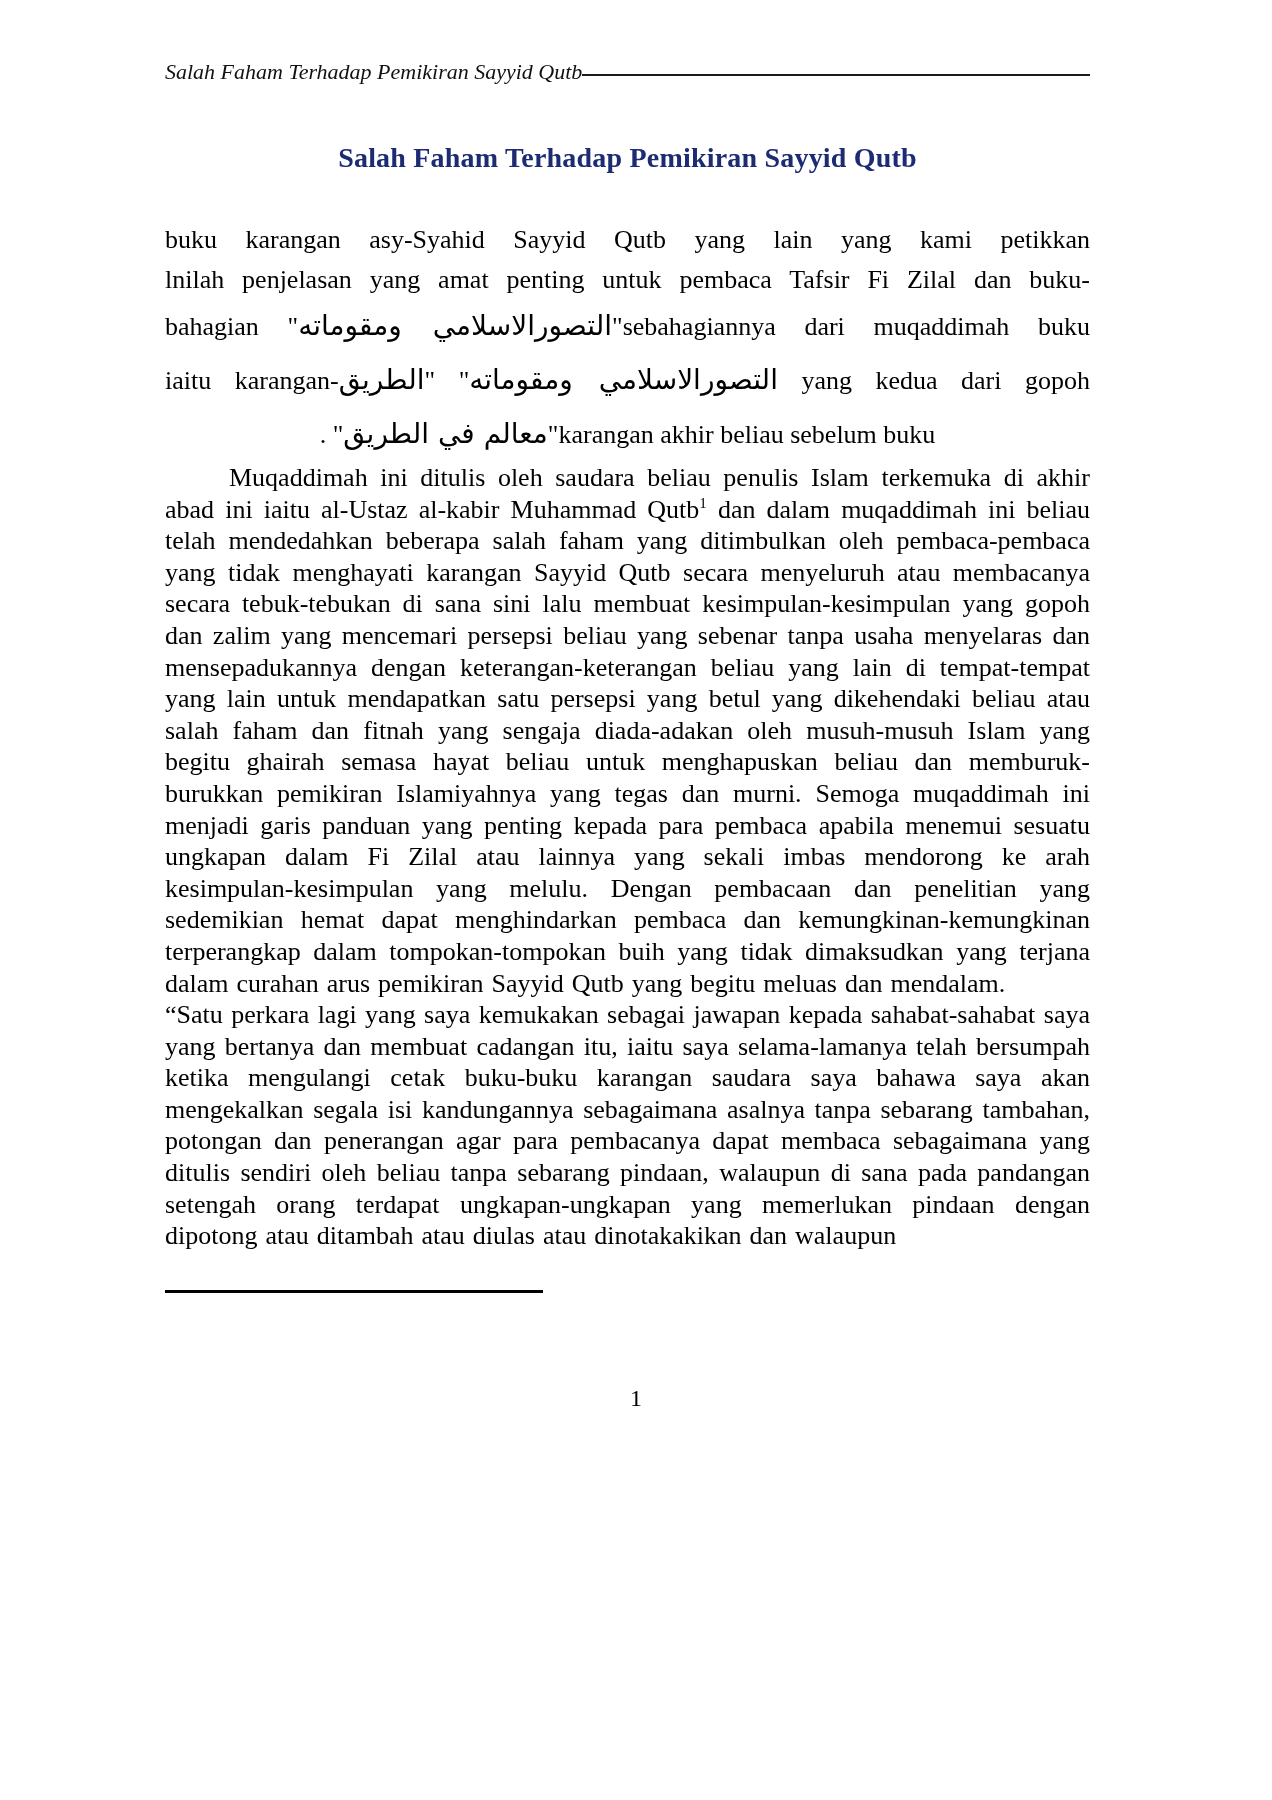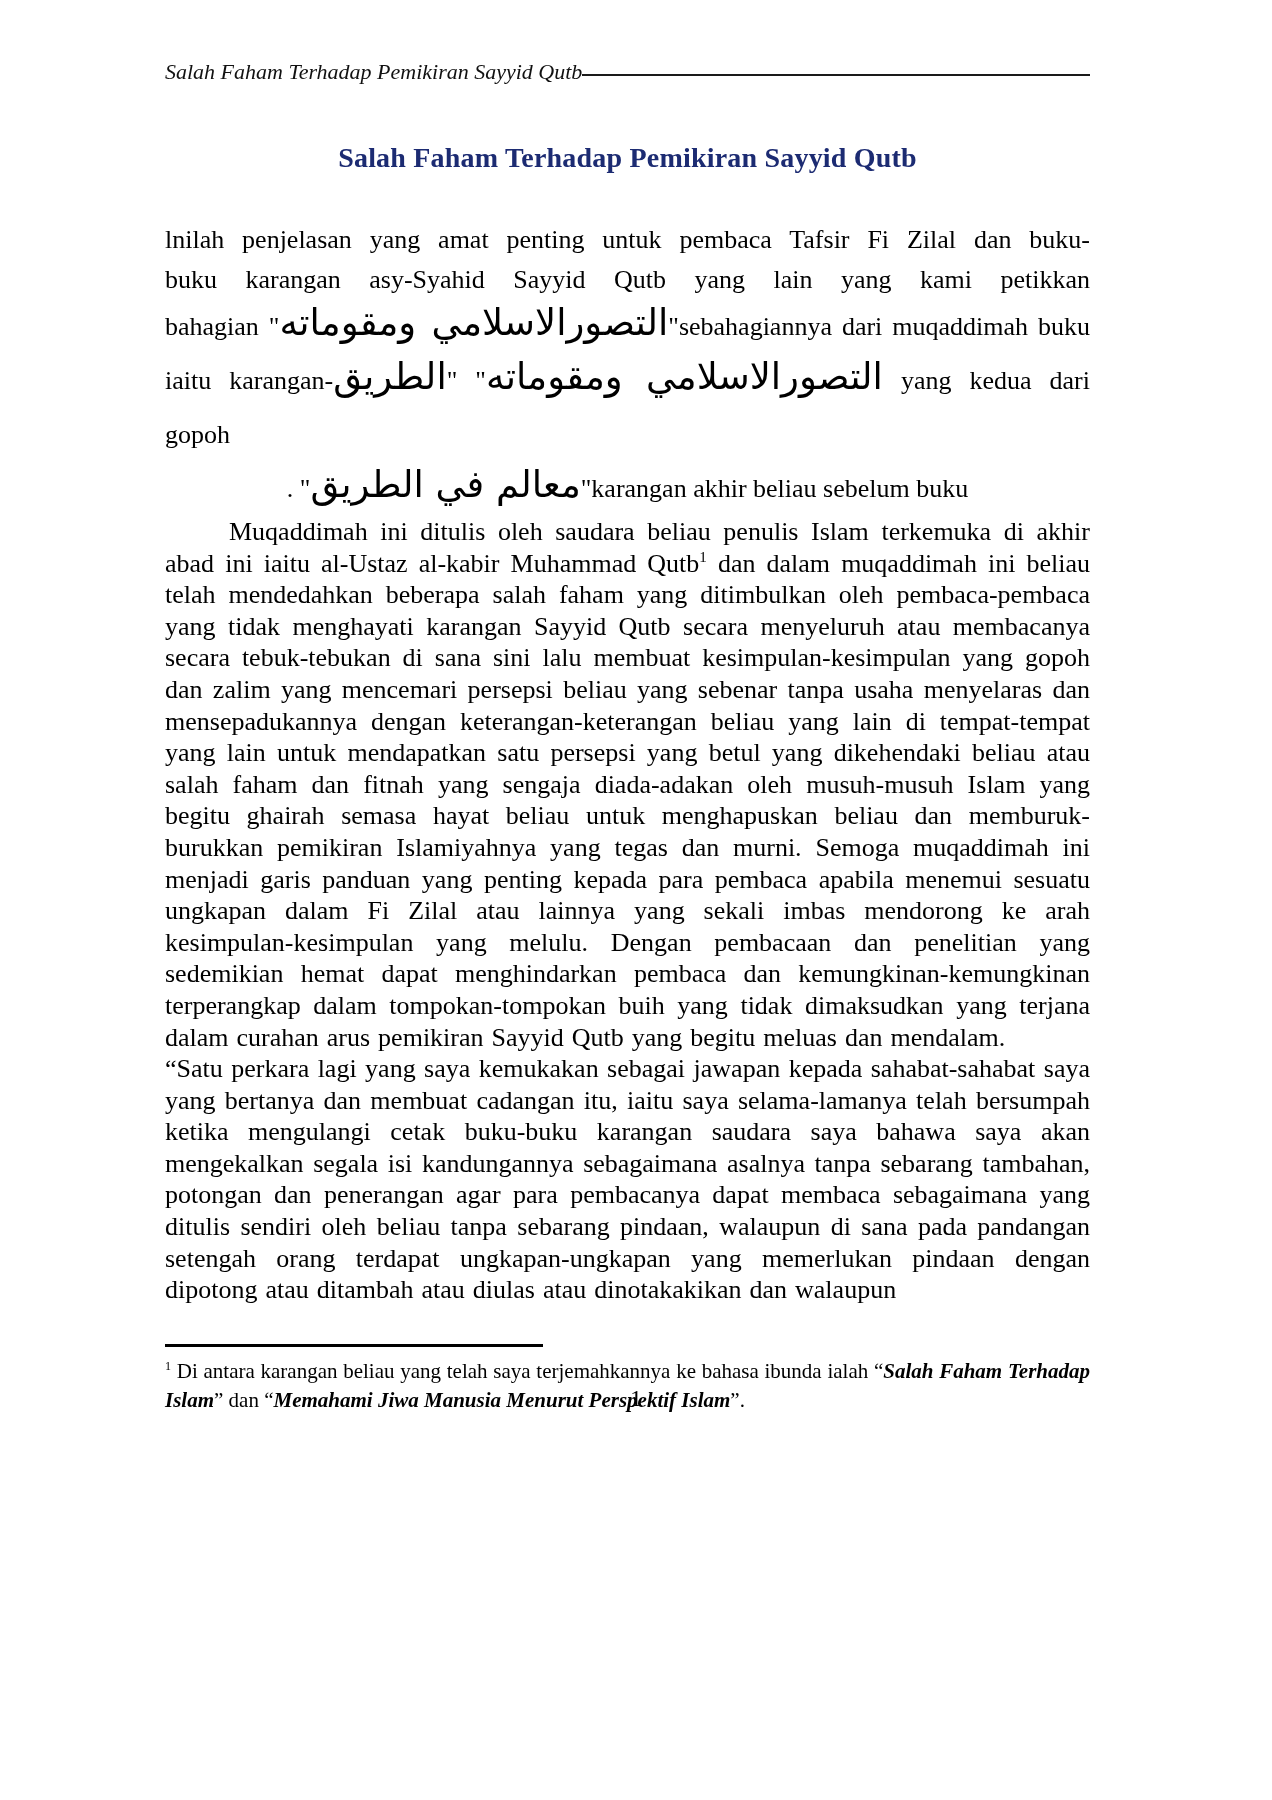--- a/index.html
+++ b/index.html
@@ -48,21 +48,21 @@
   }
   .mixed { line-height: 54px; }
   .cline {
     text-align: center;
     line-height: 54px;
   }
   .ar {
     direction: rtl;
     unicode-bidi: isolate;
     font-family: "DejaVu Sans", sans-serif;
-    font-size: 37px;
+    font-size: 28px;
     line-height: 1;
   }
   .body-para {
     font-size: 26px;
     line-height: 31.6px;
     text-align: justify;
     text-indent: 64px;
     word-spacing: 1.5px;
   }
   sup.fn {
@@ -113,31 +113,30 @@
 <div class="page">
 
   <div class="running-header">
     <span class="rh-text">Salah Faham Terhadap Pemikiran Sayyid Qutb</span>
     <span class="rh-line"></span>
   </div>
 
   <div class="doc-title">Salah Faham Terhadap Pemikiran Sayyid Qutb</div>
 
   <div class="intro">
+    <div class="jline">buku karangan asy-Syahid Sayyid Qutb yang lain yang kami petikkan</div>
     <div class="jline">lnilah penjelasan yang amat penting untuk pembaca Tafsir Fi Zilal dan buku-</div>
-    <div class="jline">buku karangan asy-Syahid Sayyid Qutb yang lain yang kami petikkan</div>
     <div class="jline mixed"><span>bahagian "</span><span class="ar">التصورالاسلامي ومقوماته</span><span>"sebahagiannya dari muqaddimah buku</span></div>
     <div class="jline mixed"><span>iaitu karangan-</span><span class="ar">الطريق</span><span>" "</span><span class="ar">التصورالاسلامي ومقوماته</span><span> yang kedua dari gopoh</span></div>
     <div class="cline"><span>. "</span><span class="ar">معالم في الطريق</span><span>"karangan akhir beliau sebelum buku</span></div>
   </div>
 
   <div class="body-para"><span>Muqaddimah ini ditulis oleh saudara beliau penulis Islam terkemuka di akhir abad ini iaitu al-Ustaz al-kabir Muhammad Qutb</span><sup class="fn">1</sup><span> dan dalam muqaddimah ini beliau telah mendedahkan beberapa salah faham yang ditimbulkan oleh pembaca-pembaca yang tidak menghayati karangan Sayyid Qutb secara menyeluruh atau membacanya secara tebuk-tebukan di sana sini lalu membuat kesimpulan-kesimpulan yang gopoh dan zalim yang mencemari persepsi beliau yang sebenar tanpa usaha menyelaras dan mensepadukannya dengan keterangan-keterangan beliau yang lain di tempat-tempat yang lain untuk mendapatkan satu persepsi yang betul yang dikehendaki beliau atau salah faham dan fitnah yang sengaja diada-adakan oleh musuh-musuh Islam yang begitu ghairah semasa hayat beliau untuk menghapuskan beliau dan memburuk-burukkan pemikiran Islamiyahnya yang tegas dan murni. Semoga muqaddimah ini menjadi garis panduan yang penting kepada para pembaca apabila menemui sesuatu ungkapan dalam Fi Zilal atau lainnya yang sekali imbas mendorong ke arah kesimpulan-kesimpulan yang melulu. Dengan pembacaan dan penelitian yang sedemikian hemat dapat menghindarkan pembaca dan kemungkinan-kemungkinan terperangkap dalam tompokan-tompokan buih yang tidak dimaksudkan yang terjana dalam curahan arus pemikiran Sayyid Qutb yang begitu meluas dan mendalam.</span></div>
 
 
   <div class="quote-para">“Satu perkara lagi yang saya kemukakan sebagai jawapan kepada sahabat-sahabat saya yang bertanya dan membuat cadangan itu, iaitu saya selama-lamanya telah bersumpah ketika mengulangi cetak buku-buku karangan saudara saya bahawa saya akan mengekalkan segala isi kandungannya sebagaimana asalnya tanpa sebarang tambahan, potongan dan penerangan agar para pembacanya dapat membaca sebagaimana yang ditulis sendiri oleh beliau tanpa sebarang pindaan, walaupun di sana pada pandangan setengah orang terdapat ungkapan-ungkapan yang memerlukan pindaan dengan dipotong atau ditambah atau diulas atau dinotakakikan dan walaupun</div>
 
   <div class="footnote-rule"></div>
 
-  <div class="footnote"><sup class="fn">1</sup><span> Di antara karangan beliau yang telah saya terjemahkannya ke bahasa ibunda ialah “</span><span class="ft-title">Salah Faham Terhadap Islam</span><span>” dan “</span><span class="ft-title">Memahami Jiwa Manusia Menurut Perspektif Islam</span><span>”.</span></div>
 
   <div class="page-number">1</div>
 
 </div>
 
 </body></html>

